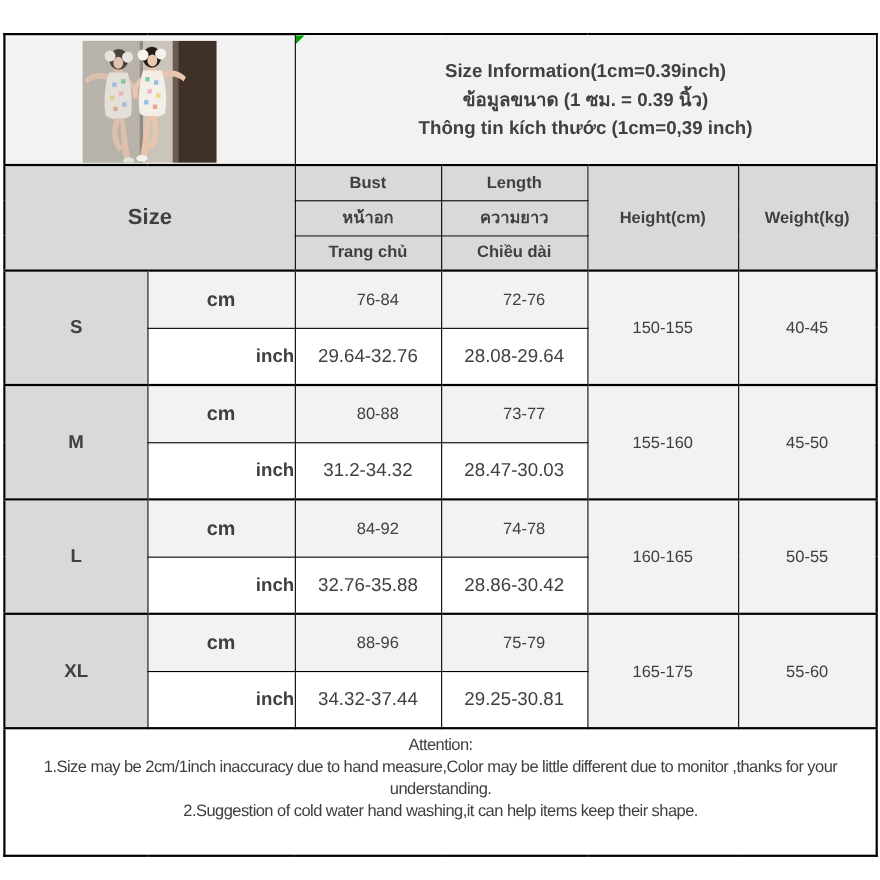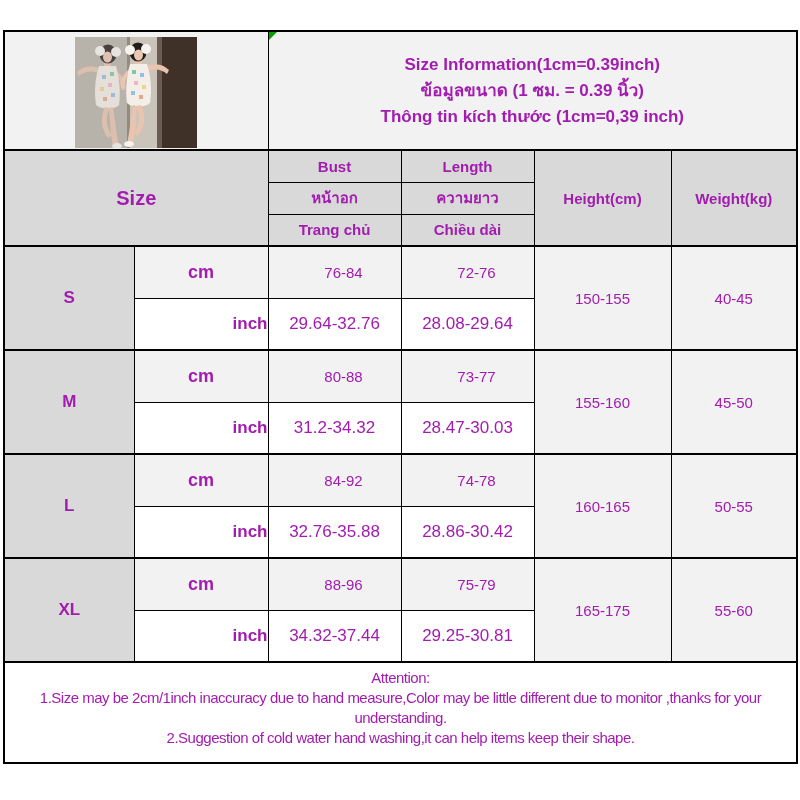--- a/index.html
+++ b/index.html
@@ -1,17 +1,17 @@
 <!DOCTYPE html>
 <html><head>
 <meta charset="utf-8">
 <style>
   html,body{margin:0;padding:0;background:#ffffff;}
   .canvas{position:relative;width:800px;height:800px;background:#ffffff;overflow:hidden;
-          font-family:"Liberation Sans","DejaVu Sans",sans-serif;color:#a21caf;}
+          font-family:"Liberation Sans","DejaVu Sans",sans-serif;color:#404040;}
   table.size-table{position:absolute;left:3px;top:30px;width:793px;border-collapse:collapse;
           table-layout:fixed;border:2px solid #000;}
   td{border:1px solid #000;text-align:center;vertical-align:middle;padding:0;overflow:hidden;}
 
   
   .bg-hdr{background:#d9d9d9;}
   .bg-lite{background:#f2f2f2;}
   .bg-white{background:#ffffff;}
 
   
@@ -30,21 +30,21 @@
   tr.r{height:52px;}
   tr.group td{border-top:2px solid #000;}
   .c-size{font-weight:bold;font-size:17px;}
   .unit-cm{font-weight:bold;font-size:18px;}
   .unit-in{font-weight:bold;font-size:17px;text-align:right;}
   .v-cm{font-size:15px;padding-left:18px;}
   .v-in{font-size:17px;}
   .v-span{font-size:15px;}
 
   
-  tr.att-row{height:101px;}
+  tr.att-row{height:116px;}
   td.attention{border-top:2px solid #000;vertical-align:top;background:#ffffff;}
   .att-inner{padding:5px 10px 0 10px;font-size:15px;line-height:20px;letter-spacing:-0.5px;}
   .att-title{font-size:15px;}
 
   
   .photo-wrap{width:122px;height:111px;margin:3px auto 0 auto;position:relative;}
   .photo-wrap svg{display:block;}
 </style>
 </head>
 <body>

